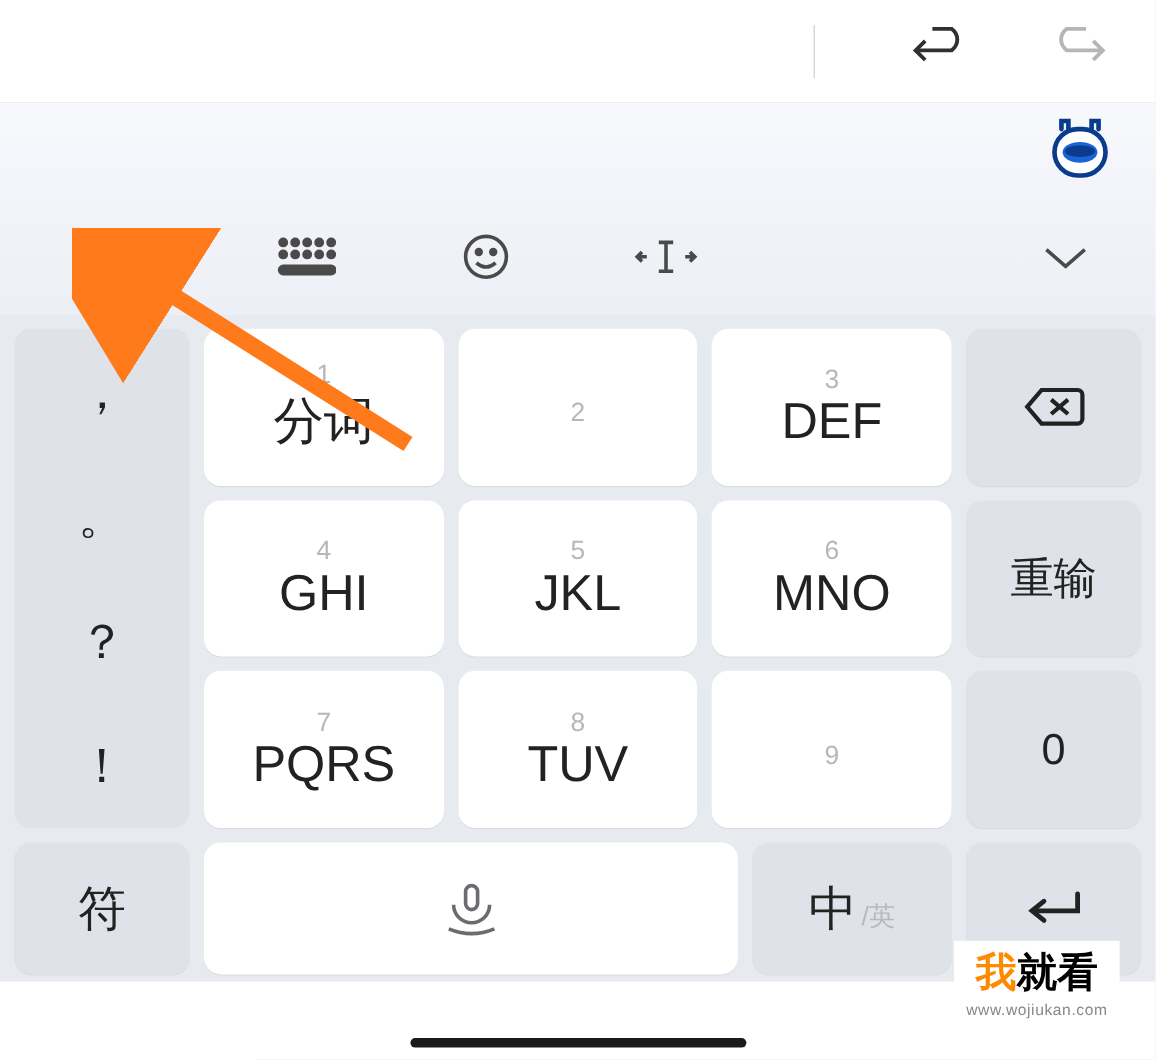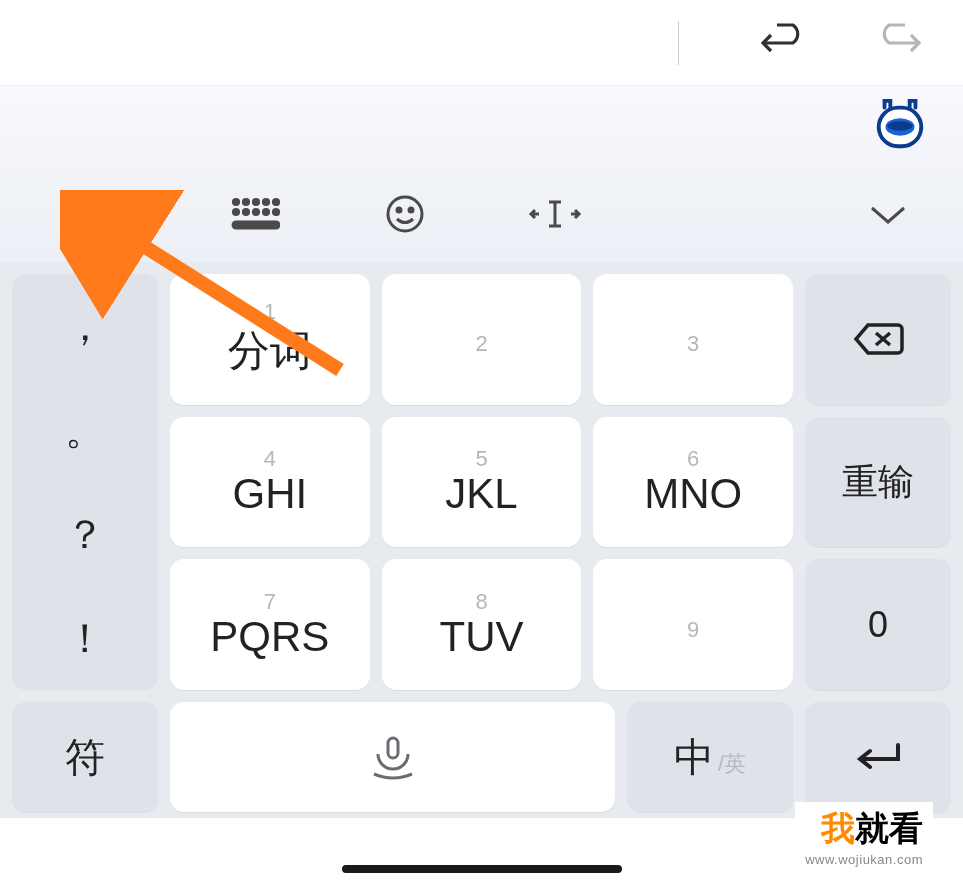--- a/index.html
+++ b/index.html
@@ -80,22 +80,22 @@
   .side-col .pcell {
     flex:1; display:flex; align-items:center; justify-content:center;
     font-size:40px; color:#222;
   }
   .key.action .albl { font-size:36px; }
   .botrow .key { height:110px; }
   .key.space { flex:1; }
   .key .sub { font-size:22px; color:#b7b9be; margin-left:4px; }
   .lang { display:flex; align-items:baseline; }
   .watermark {
-    position:absolute; right:30px; bottom:10px;
-    text-align:right; z-index:60;
+    position:absolute; right:30px; bottom:28px;
+    text-align:center; z-index:60;
     background:#fff; padding:4px 10px 6px 10px;
   }
   .watermark .wm1 { font-size:34px; font-weight:700; }
   .watermark .wm1 .o { color:#ff8a00; }
   .watermark .wm2 { font-size:13px; color:#888; letter-spacing:.5px; }
   .homebar {
     position:absolute; left:50%; bottom:10px;
     transform:translateX(-50%);
     width:280px; height:8px;
     background:#1a1a1a; border-radius:4px;
@@ -203,20 +203,21 @@
       <div style="flex:1; display:flex; gap:12px">
         <div class="key" style="flex:1">
           <div class="num">1</div>
           <div class="lbl">分词</div>
         </div>
         <div class="key" style="flex:1">
           <div class="num">2</div>
         </div>
         <div class="key" style="flex:1">
           <div class="num">3</div>
+          <div class="lbl">DEF</div>
         </div>
       </div>
       <div style="flex:1; display:flex; gap:12px">
         <div class="key" style="flex:1">
           <div class="num">4</div>
           <div class="lbl">GHI</div>
         </div>
         <div class="key" style="flex:1">
           <div class="num">5</div>
           <div class="lbl">JKL</div>

